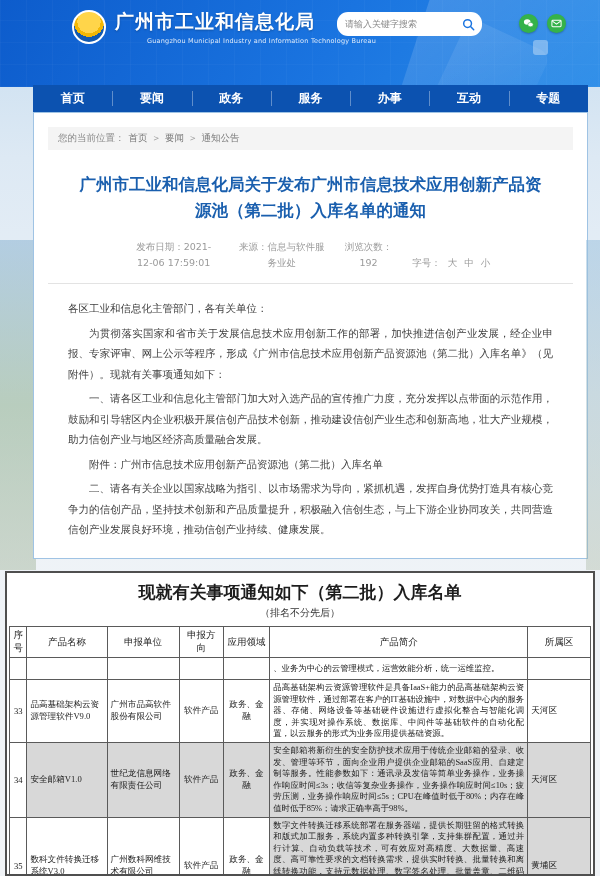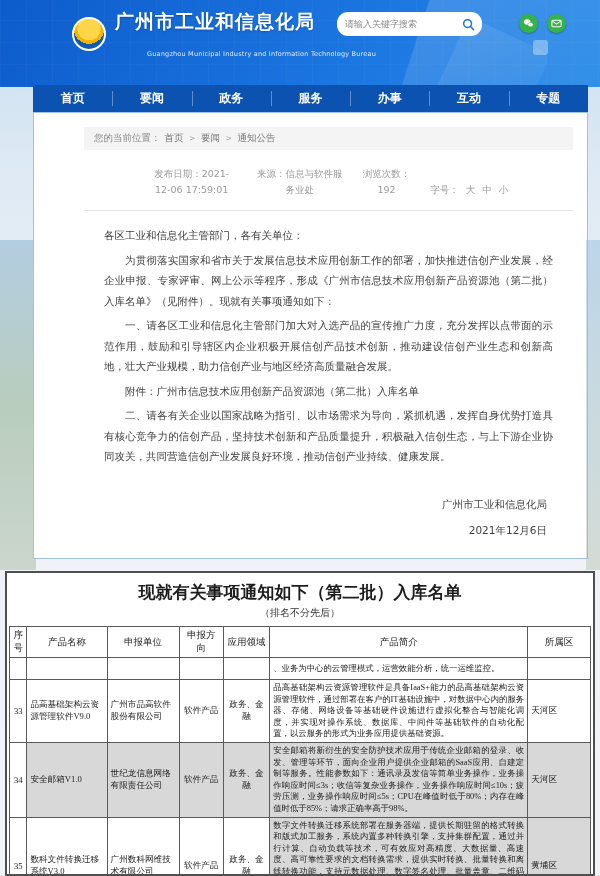--- a/index.html
+++ b/index.html
@@ -21,41 +21,41 @@
        repeating-linear-gradient(0deg, rgba(255,255,255,.05) 0 1px, transparent 1px 22px); }
   .hdr .shard1 { position:absolute; right:-30px; top:-20px; width:220px; height:160px;
      background:linear-gradient(135deg,rgba(255,255,255,.16),rgba(255,255,255,0)); transform:skewX(-18deg); }
   .hdr .shard2 { position:absolute; right:70px; top:30px; width:90px; height:120px;
      background:linear-gradient(135deg,rgba(255,255,255,.10),rgba(255,255,255,0)); transform:rotate(25deg); border-radius:12px; }
   .brand { position:absolute; left:72px; top:9px; display:flex; align-items:center; }
   .emblem { width:34px; height:34px; border-radius:50%; border:2px solid #fff;
      background:radial-gradient(circle at 50% 32%, #ffd54a 0 46%, #f2b705 46% 60%, #1259b0 60% 100%); }
   .brand-text { margin-left:9px; color:#fff; }
   .brand-title { font-size:19px; font-weight:bold; letter-spacing:1px; text-shadow:0 1px 2px rgba(0,0,0,.25); }
-  .brand-sub { font-size:6.5px; opacity:.85; margin-top:15px; letter-spacing:.2px;padding-left:32px; }
+  .brand-sub { font-size:6.5px; opacity:.85; margin-top:2px; letter-spacing:.2px;padding-left:32px; }
   .search { position:absolute; left:337px; top:12px; width:145px; height:22px; background:#fff;
      border-radius:11px; display:flex; align-items:center; padding:12px 8px; }
   .search input { border:none; outline:none; flex:1; font-size:9px; color:#333; background:transparent; }
   .search input::placeholder { color:#8a8a8a; }
   .search svg { flex:none; }
   .hdr-circles { position:absolute; right:34px; top:14px; display:flex; gap:9px; }
   .circle-btn { width:19px; height:19px; border-radius:50%; background:#35b24a; display:flex;
      align-items:center; justify-content:center; color:#fff; font-size:10px; box-shadow:0 1px 2px rgba(0,0,0,.25); }
   .float-badge { position:absolute; right:52px; top:40px; width:15px; height:15px; border-radius:3px;
      background:rgba(255,255,255,.35); }
 
   
   .nav { position:absolute; left:33px; top:85px; width:555px; height:27px; background:#0c52b0; display:flex; }
   .nav a { flex:1; display:flex; align-items:center; justify-content:center; color:#fff;
      font-size:12px; font-weight:bold; text-decoration:none; position:relative; }
   .nav a + a::before { content:""; position:absolute; left:0; top:6px; bottom:6px; width:1px; background:rgba(255,255,255,.35); }
 
   
   .content-box { position:absolute; left:33px; top:112px; width:555px; height:447px; background:#fff;
-     border:1px solid #9fc3e4;padding-left:36px; }
+     border:1px solid #9fc3e4; }
   .crumb { margin:14px 14px 0 14px; height:23px; background:#f4f4f4; display:flex; align-items:center;
      padding:0 10px; font-size:9.5px; color:#888; }
   .crumb a { color:#777; text-decoration:none; margin:0 4px; }
   .crumb .sep { color:#999; }
   .art-title { margin:22px 40px 0 40px; text-align:center; color:#1a5fae; font-weight:bold;
      font-size:16.5px; line-height:1.55; }
   .meta { margin-top:16px; display:flex; justify-content:center; align-items:flex-end; gap:18px;
      font-size:9.5px; color:#9a9a9a; line-height:1.7; }
   .meta .col { text-align:center; max-width:90px; }
   .meta .sizes span { margin:0 2px; cursor:pointer; }
@@ -135,20 +135,21 @@
   <div class="content-box">
     <div class="crumb">
       <span>您的当前位置：</span>
       <a href="#">首页</a>
       <span class="sep">＞</span>
       <a href="#">要闻</a>
       <span class="sep">＞</span>
       <a href="#">通知公告</a>
     </div>
 
+    <h1 class="art-title">广州市工业和信息化局关于发布广州市信息技术应用创新产品资源池（第二批）入库名单的通知</h1>
 
     <div class="meta">
       <div class="col">
         <span>发布日期：</span><span>2021-12-06 17:59:01</span>
       </div>
       <div class="col">
         <span>来源：</span><span>信息与软件服务业处</span>
       </div>
       <div class="col">
         <div>浏览次数：</div>

